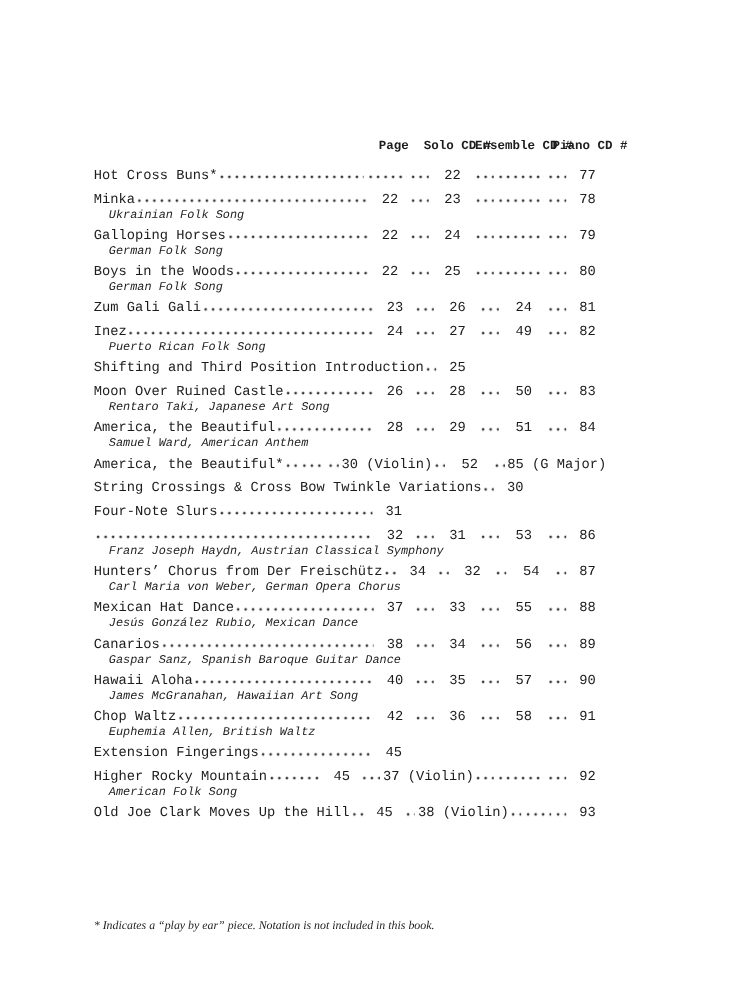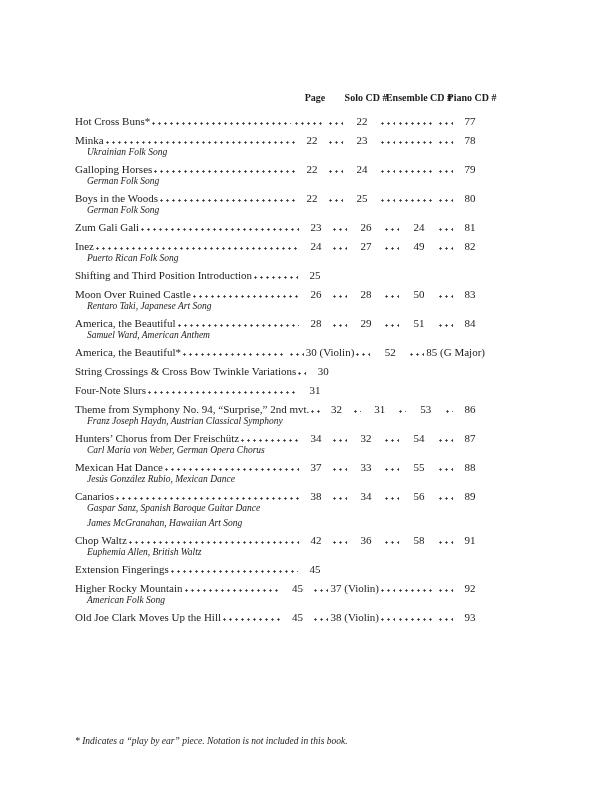--- a/index.html
+++ b/index.html
@@ -8,22 +8,23 @@
     width: 600px;
     height: 800px;
     background: #ffffff;
     font-family: "Liberation Serif", serif;
     color: #1c1c1c;
     overflow: hidden;
   }
   .content {
     position: absolute;
     left: 75px;
-    top: 92px;
+    top: 112px;
     width: 445px;
+    font-family: Liberation Mono, monospace;
   }
   .cols-header {
     position: relative;
     height: 12px;
     margin-bottom: 10px;
     font-size: 10px;
     font-weight: bold;
     line-height: 12px;
   }
   .cols-header span {
@@ -223,21 +224,20 @@
         </div>
         <div class="entry">
           <div class="row" style="width: 255px;">
             <span class="title">Four-Note Slurs</span>
             <span class="lead lead-grow"></span>
             <span class="val" style="min-width: 30px;">31</span>
           </div>
         </div>
         <div class="entry">
           <div class="row" style="width: 410px;">
-            <span class="title">Theme from Symphony No. 94, “Surprise,” 2nd mvt.</span>
             <span class="lead lead-grow"></span>
             <span class="val" style="min-width: 30px;">32</span>
             <span class="lead lead-fixed"></span>
             <span class="val" style="min-width: 34px;">31</span>
             <span class="lead lead-fixed"></span>
             <span class="val" style="min-width: 36px;">53</span>
             <span class="lead lead-fixed"></span>
             <span class="val" style="min-width: 30px;">86</span>
           </div>
           <div class="subtitle">Franz Joseph Haydn, Austrian Classical Symphony</div>
@@ -278,20 +278,31 @@
             <span class="lead lead-fixed"></span>
             <span class="val" style="min-width: 34px;">34</span>
             <span class="lead lead-fixed"></span>
             <span class="val" style="min-width: 36px;">56</span>
             <span class="lead lead-fixed"></span>
             <span class="val" style="min-width: 30px;">89</span>
           </div>
           <div class="subtitle">Gaspar Sanz, Spanish Baroque Guitar Dance</div>
         </div>
         <div class="entry">
+          <div class="row" style="width: 410px;">
+            <span class="title">Hawaii Aloha</span>
+            <span class="lead lead-grow"></span>
+            <span class="val" style="min-width: 30px;">40</span>
+            <span class="lead lead-fixed"></span>
+            <span class="val" style="min-width: 34px;">35</span>
+            <span class="lead lead-fixed"></span>
+            <span class="val" style="min-width: 36px;">57</span>
+            <span class="lead lead-fixed"></span>
+            <span class="val" style="min-width: 30px;">90</span>
+          </div>
           <div class="subtitle">James McGranahan, Hawaiian Art Song</div>
         </div>
         <div class="entry">
           <div class="row" style="width: 410px;">
             <span class="title">Chop Waltz</span>
             <span class="lead lead-grow"></span>
             <span class="val" style="min-width: 30px;">42</span>
             <span class="lead lead-fixed"></span>
             <span class="val" style="min-width: 34px;">36</span>
             <span class="lead lead-fixed"></span>

